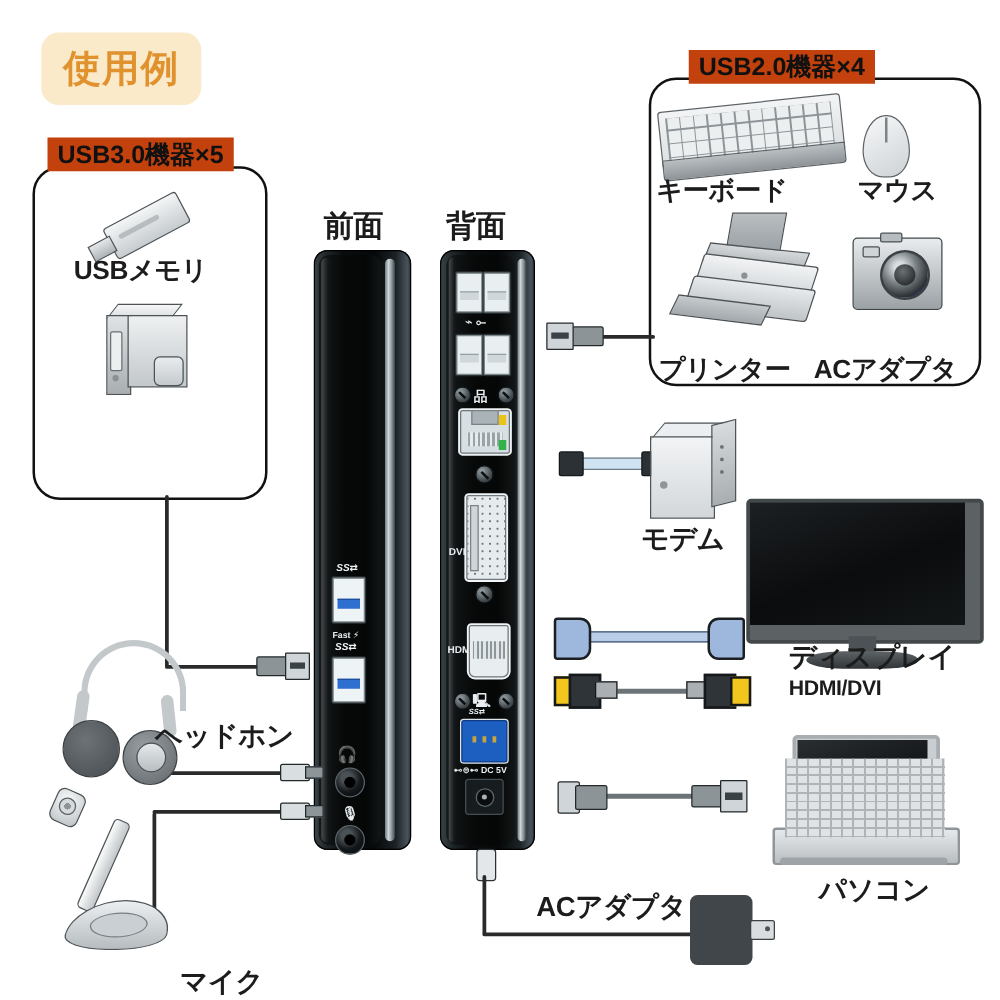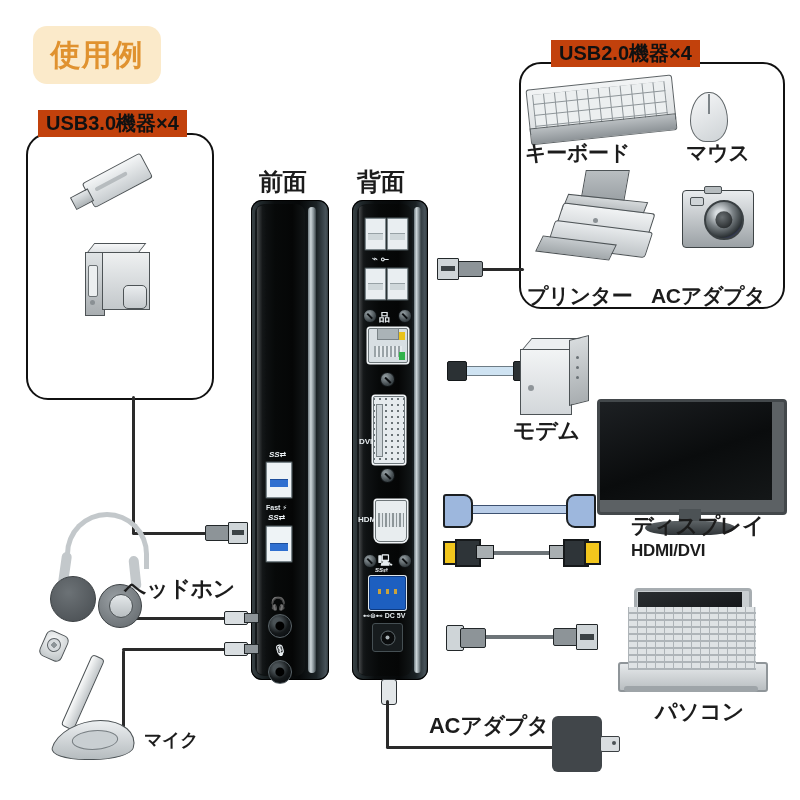--- a/index.html
+++ b/index.html
@@ -232,27 +232,28 @@
 </style>
 </head>
 <body>
 
 <div id="stage">
 
   <div class="abs" id="badge"></div>
   <div class="abs" id="badge-text">使用例</div>
 
   <div class="abs groupbox" style="left:26px;top:133px;width:184px;height:263px;"></div>
-  <div class="abs grouplabel" style="left:38px;top:110px;">USB3.0機器×4</div>
+  <div class="abs grouplabel" style="left:38px;top:110px;">USB3.0機器×5</div>
 
   <div class="dev" id="um" style="left:84px;top:167px;width:64px;height:26px;">
     <div id="um-body"></div>
     <div id="um-slot"></div>
     <div id="um-tip" style="left:-17px;top:7px;width:18px;height:12px;"></div>
   </div>
+  <div class="lbl" style="left:59px;top:205px;font-size:21px;">USBメモリ</div>
 
   <div class="dev" style="left:85px;top:243px;width:68px;height:76px;">
     <div id="hdd-top" style="left:0;top:0;width:50px;height:10px;transform:skewX(-38deg);transform-origin:bottom left;"></div>
     <div id="hdd-side" style="left:0;top:9px;width:18px;height:62px;"></div>
     <div id="hdd-front" style="left:17px;top:9px;width:46px;height:56px;"></div>
     <div id="hdd-led" style="left:3px;top:22px;width:8px;height:30px;"></div>
     <div class="abs" style="left:5px;top:57px;width:5px;height:5px;background:#8a9094;border-radius:50%;"></div>
     <div class="abs" style="left:38px;top:42px;width:22px;height:22px;border:1.6px solid #4d5356;border-radius:5px;background:linear-gradient(180deg,#e9ecee,#c5cacd);"></div>
   </div>
 
@@ -448,21 +449,21 @@
   </div>
   <div class="lbl" style="left:124px;top:576px;font-size:22px;">ヘッドホン</div>
 
   <div class="dev" style="left:38px;top:632px;width:106px;height:128px;">
     <div id="mic-head" style="left:4px;top:0;width:22px;height:26px;"></div>
     <div class="abs" style="left:9px;top:6px;width:12px;height:12px;border-radius:50%;background:radial-gradient(circle,#8d9498 0 30%,#d6dadd 32%);border:1px solid #5b6165;transform:rotate(24deg);"></div>
     <div id="mic-stem" style="left:22px;top:18px;width:12px;height:76px;"></div>
     <div id="mic-base" style="left:16px;top:88px;width:80px;height:38px;transform:skewX(-16deg);"></div>
     <div class="abs" style="left:34px;top:98px;width:44px;height:18px;border-radius:50%;background:#c9cfd2;border:1.4px solid #777e82;transform:skewX(-16deg);"></div>
   </div>
-  <div class="lbl" style="left:144px;top:731px;font-size:18px;font-family:Liberation Mono, monospace;">マイク</div>
+  <div class="lbl" style="left:144px;top:773px;font-size:22px;">マイク</div>
 
   <div class="dev" style="left:520px;top:338px;width:72px;height:80px;">
     <div id="md-top" style="left:0;top:0;width:52px;height:12px;transform:skewX(-40deg);transform-origin:bottom left;"></div>
     <div id="md-front" style="left:0;top:11px;width:50px;height:64px;"></div>
     <div id="md-side" style="left:49px;top:2px;width:18px;height:64px;transform:skewY(-14deg);transform-origin:top left;"></div>
     <div class="md-led" style="left:56px;top:18px;"></div>
     <div class="md-led" style="left:56px;top:28px;"></div>
     <div class="md-led" style="left:56px;top:38px;"></div>
     <div class="abs" style="left:8px;top:47px;width:6px;height:6px;border-radius:50%;background:#8f9599;"></div>
   </div>

